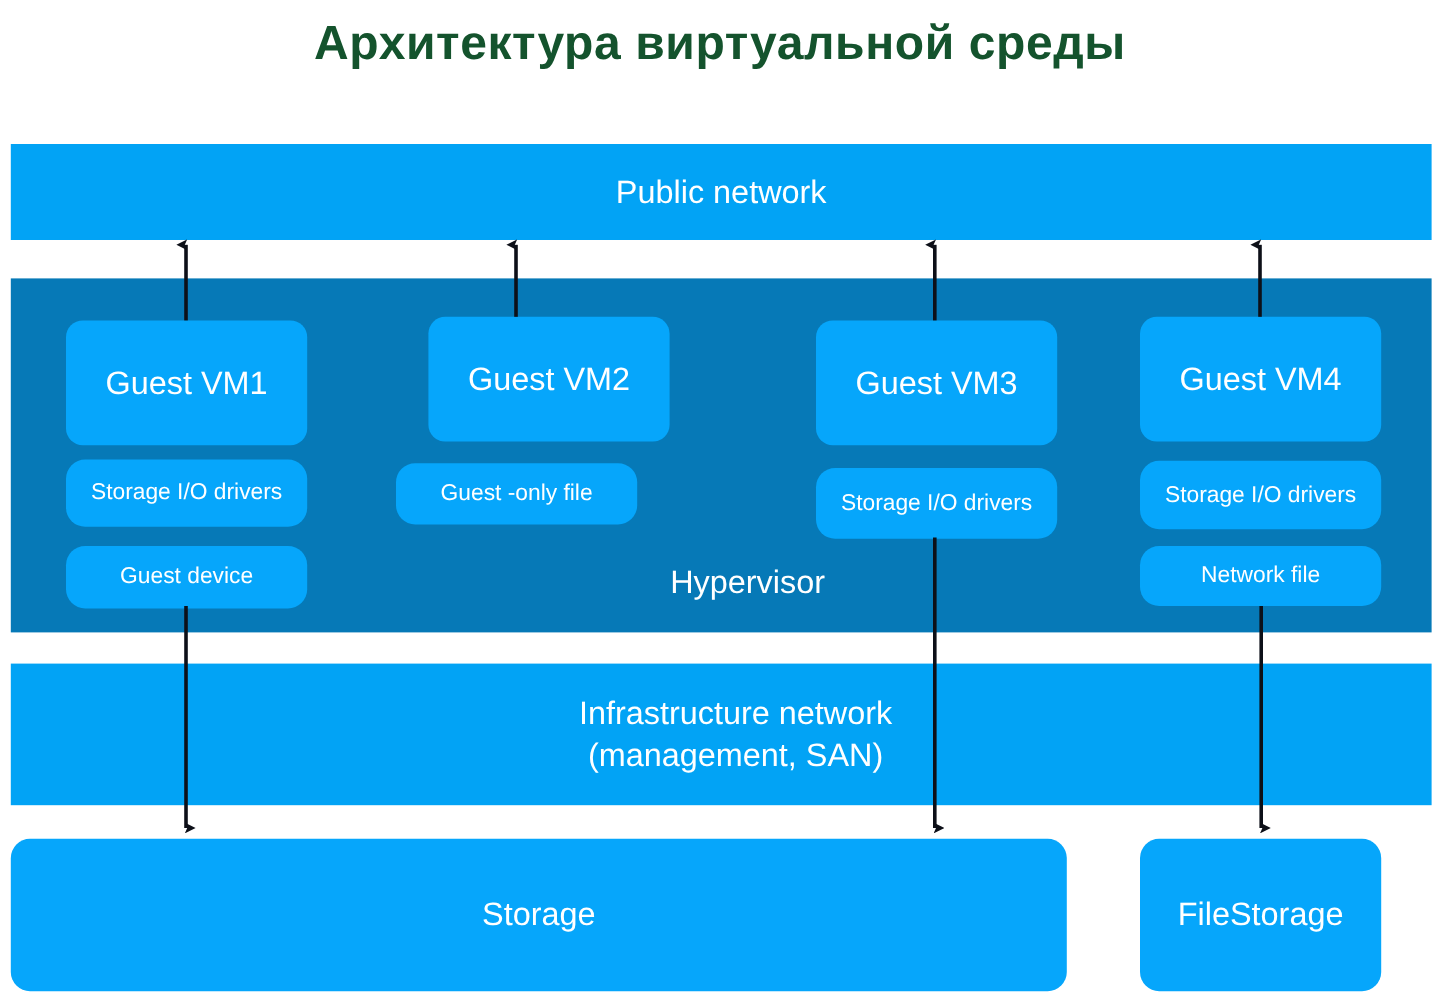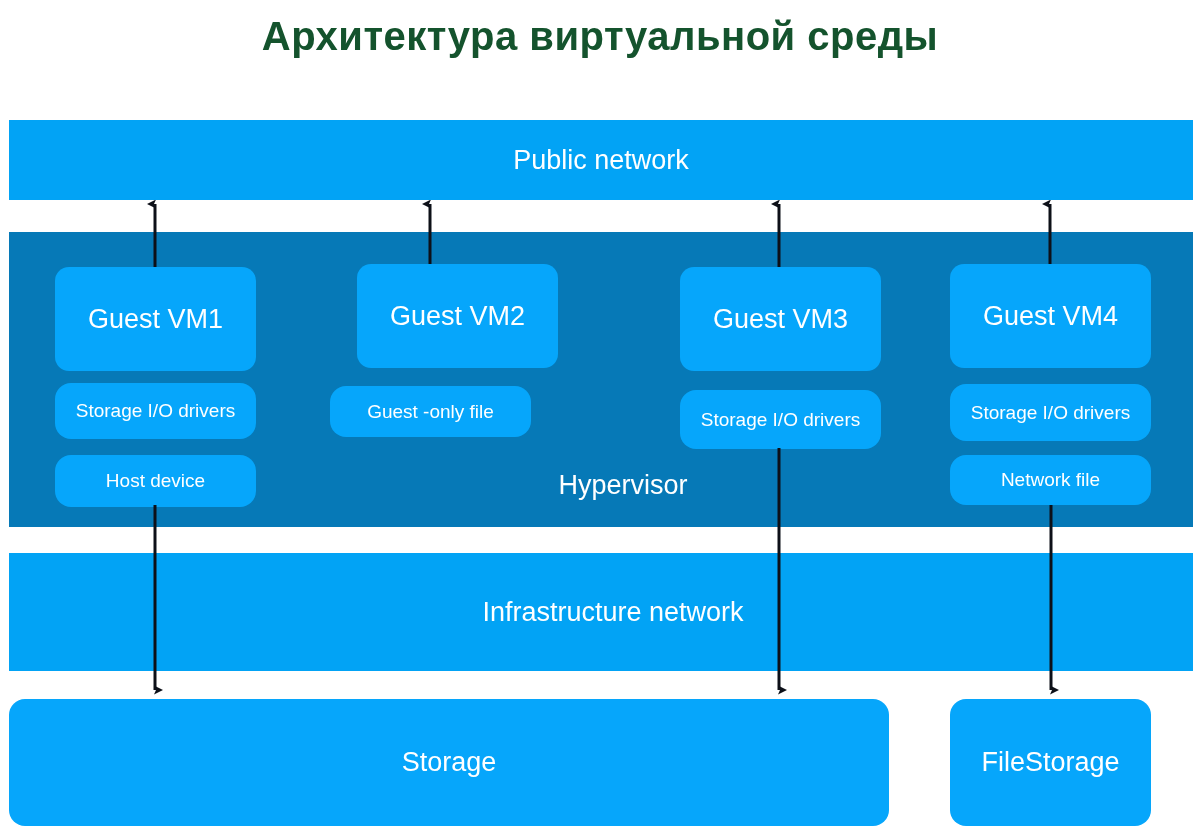--- a/index.html
+++ b/index.html
@@ -173,21 +173,21 @@
 
   <div id="hypervisor-label">Hypervisor</div>
 
   <div class="rbox vm-main" id="vm1">
     <span>Guest VM1</span>
   </div>
   <div class="rbox vm-sub" id="vm1-sub1">
     <span>Storage I/O drivers</span>
   </div>
   <div class="rbox vm-sub" id="vm1-sub2">
-    <span>Host device</span>
+    <span>Guest device</span>
   </div>
 
   <div class="rbox vm-main" id="vm2">
     <span>Guest VM2</span>
   </div>
   <div class="rbox vm-sub" id="vm2-sub1">
     <span>Guest -only file</span>
   </div>
 
   <div class="rbox vm-main" id="vm3">
@@ -202,20 +202,21 @@
   </div>
   <div class="rbox vm-sub" id="vm4-sub1">
     <span>Storage I/O drivers</span>
   </div>
   <div class="rbox vm-sub" id="vm4-sub2">
     <span>Network file</span>
   </div>
 
   <div class="band band-light" id="infrastructure-network">
     <span>Infrastructure network</span>
+    <span>(management, SAN)</span>
   </div>
 
   <div class="rbox" id="storage">
     <span>Storage</span>
   </div>
 
   <div class="rbox" id="file-storage">
     <span>File</span>
     <span>Storage</span>
   </div>

